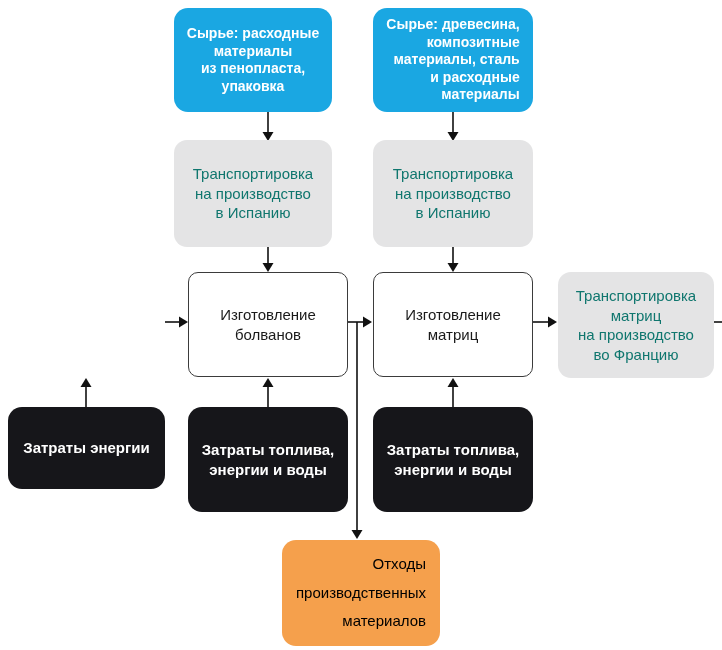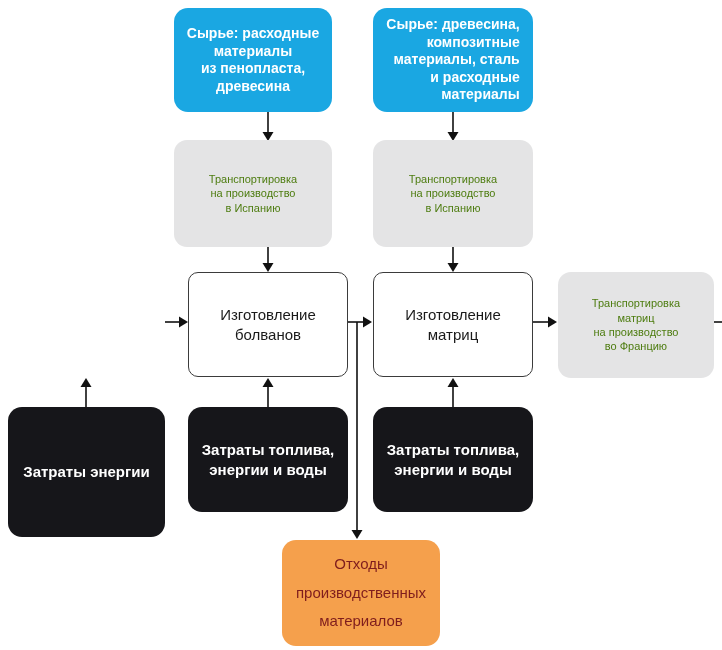--- a/index.html
+++ b/index.html
@@ -39,47 +39,48 @@
   .node.blue {
     background: #1AA7E2;
     color: #ffffff;
     border-radius: 14px;
     font-weight: bold;
     font-size: 14px;
     line-height: 1.25;
   }
   .node.gray {
     background: #E4E4E5;
-    color: #4d7c0f;
+    color: #0f766e;
     border-radius: 13px;
-    font-size: 11px;
+    font-size: 15px;
     line-height: 1.3;
   }
   .node.white {
     background: #ffffff;
     color: #1a1a1a;
     border: 1.5px solid #3b3b3b;
     border-radius: 10px;
     font-size: 15px;
     line-height: 1.3;
   }
   .node.black {
     background: #16161A;
     color: #ffffff;
     border-radius: 14px;
     font-weight: bold;
     font-size: 15px;
     line-height: 1.3;
   }
   .node.orange {
     background: #F5A04C;
-    color: #7f1d1d;
+    color: #000000;
     border-radius: 14px;
     font-size: 15px;
     line-height: 1.9;
+    text-align: right;
   }
 </style>
 </head>
 <body>
 
 <div class="canvas">
 
   <svg class="arrows" viewBox="0 0 722 650" xmlns="http://www.w3.org/2000/svg" fill="none" stroke="#111111" stroke-width="1.6">
     <g>
       <path d="M268 112 L268 133"></path>
@@ -127,21 +128,21 @@
     <g>
       <path d="M453 407 L453 386"></path>
       <polygon points="447.5,387 458.5,387 453,378" fill="#111111" stroke="none"></polygon>
     </g>
   </svg>
 
   <div class="node blue" style="left:174px; top:8px; width:158px; height:104px;">
     <span>Сырье: расходные
 материалы
 из пенопласта,
-древесина</span>
+упаковка</span>
   </div>
 
   <div class="node blue" style="left:373px; top:8px; width:160px; height:104px;text-align:right;">
     <span>Сырье: древесина,
 композитные
 материалы, сталь
 и расходные
 материалы</span>
   </div>
 
@@ -168,21 +169,21 @@
 матриц</span>
   </div>
 
   <div class="node gray" style="left:558px; top:272px; width:156px; height:106px;">
     <span>Транспортировка
 матриц
 на производство
 во Францию</span>
   </div>
 
-  <div class="node black" style="left:8px; top:407px; width:157px; height:130px;">
+  <div class="node black" style="left:8px; top:407px; width:157px; height:82px;">
     <span>Затраты энергии</span>
   </div>
 
   <div class="node black" style="left:188px; top:407px; width:160px; height:105px;">
     <span>Затраты топлива,
 энергии и воды</span>
   </div>
 
   <div class="node black" style="left:373px; top:407px; width:160px; height:105px;">
     <span>Затраты топлива,

